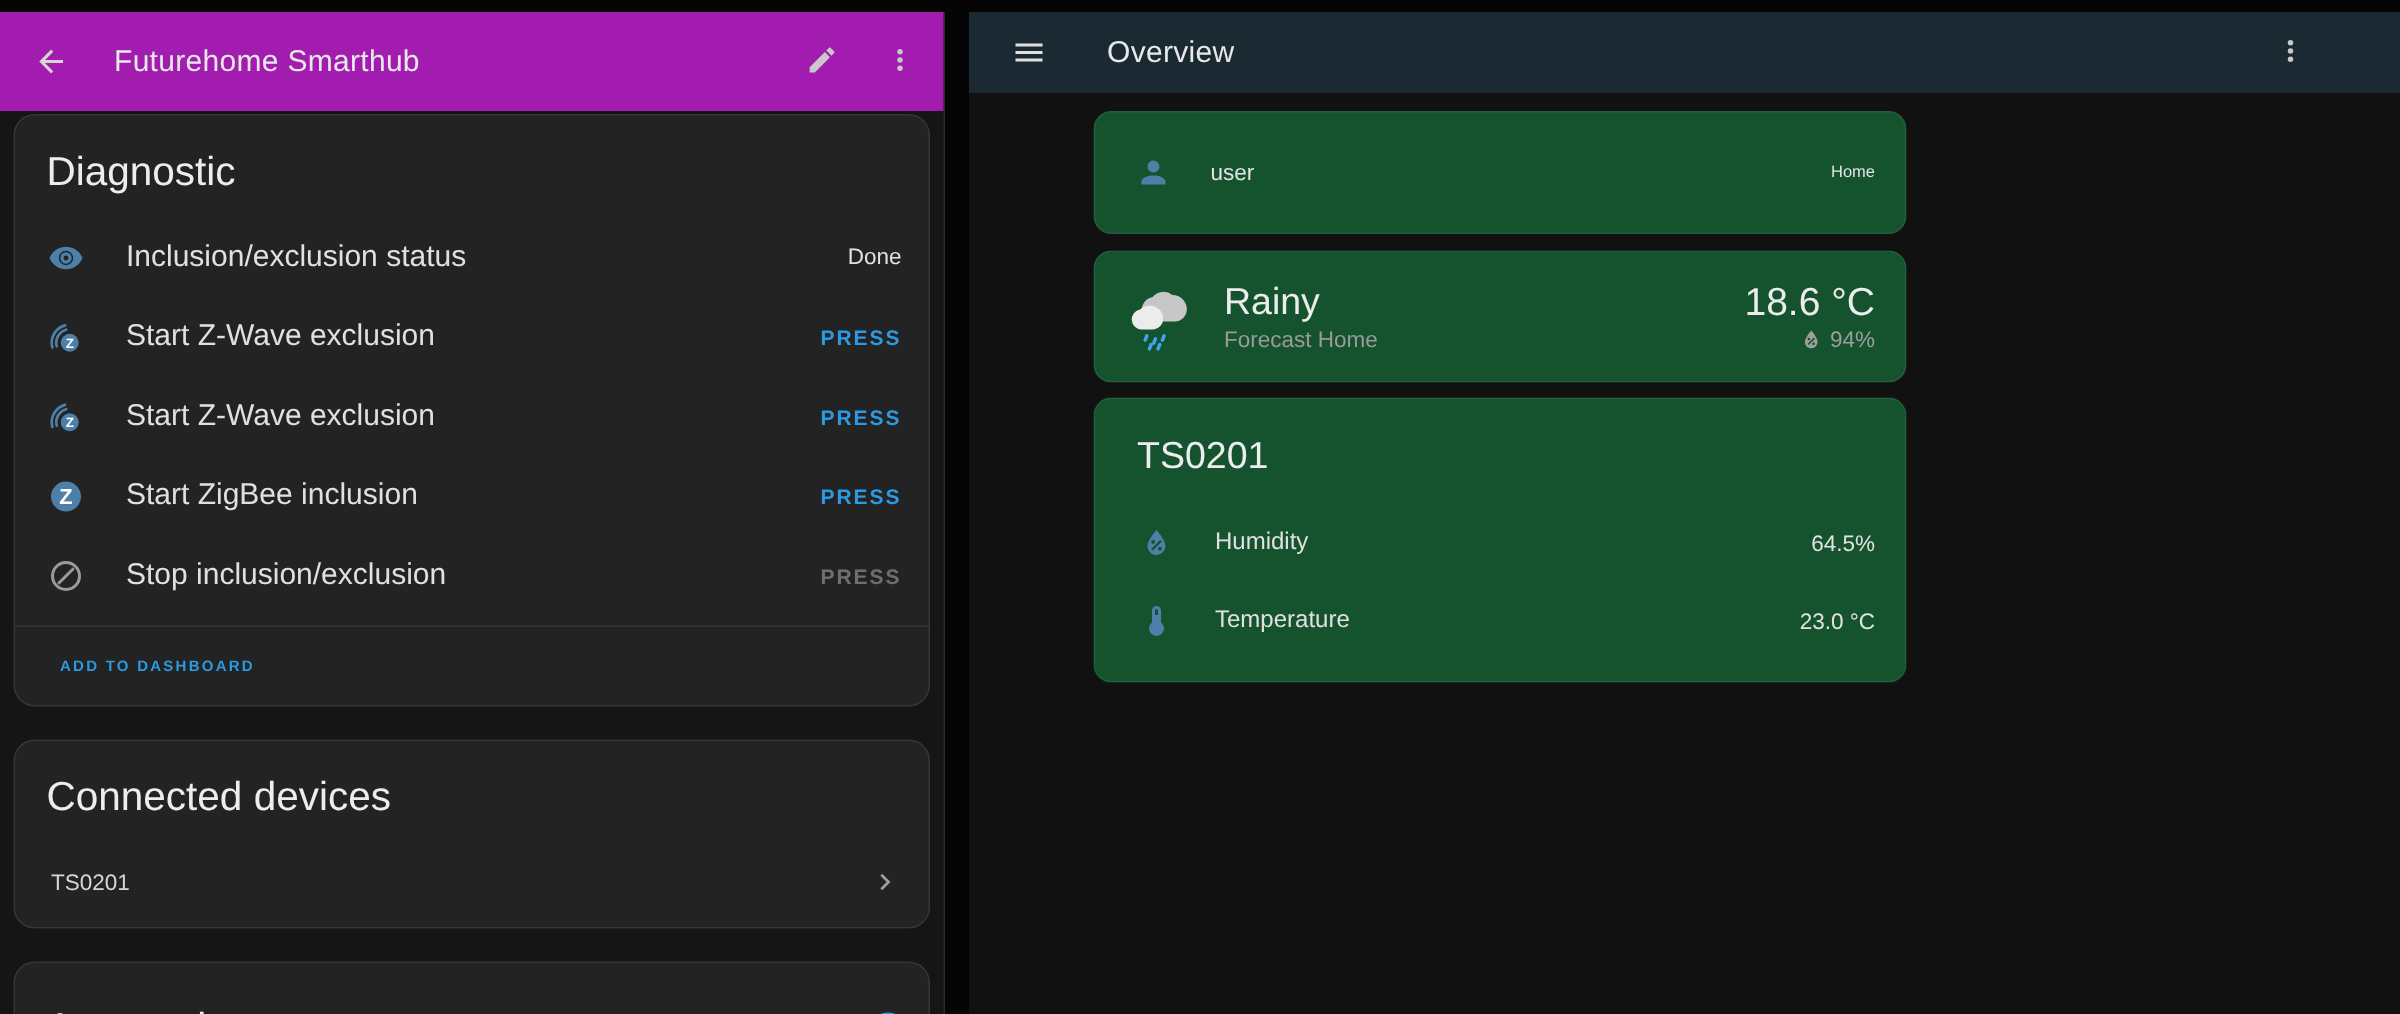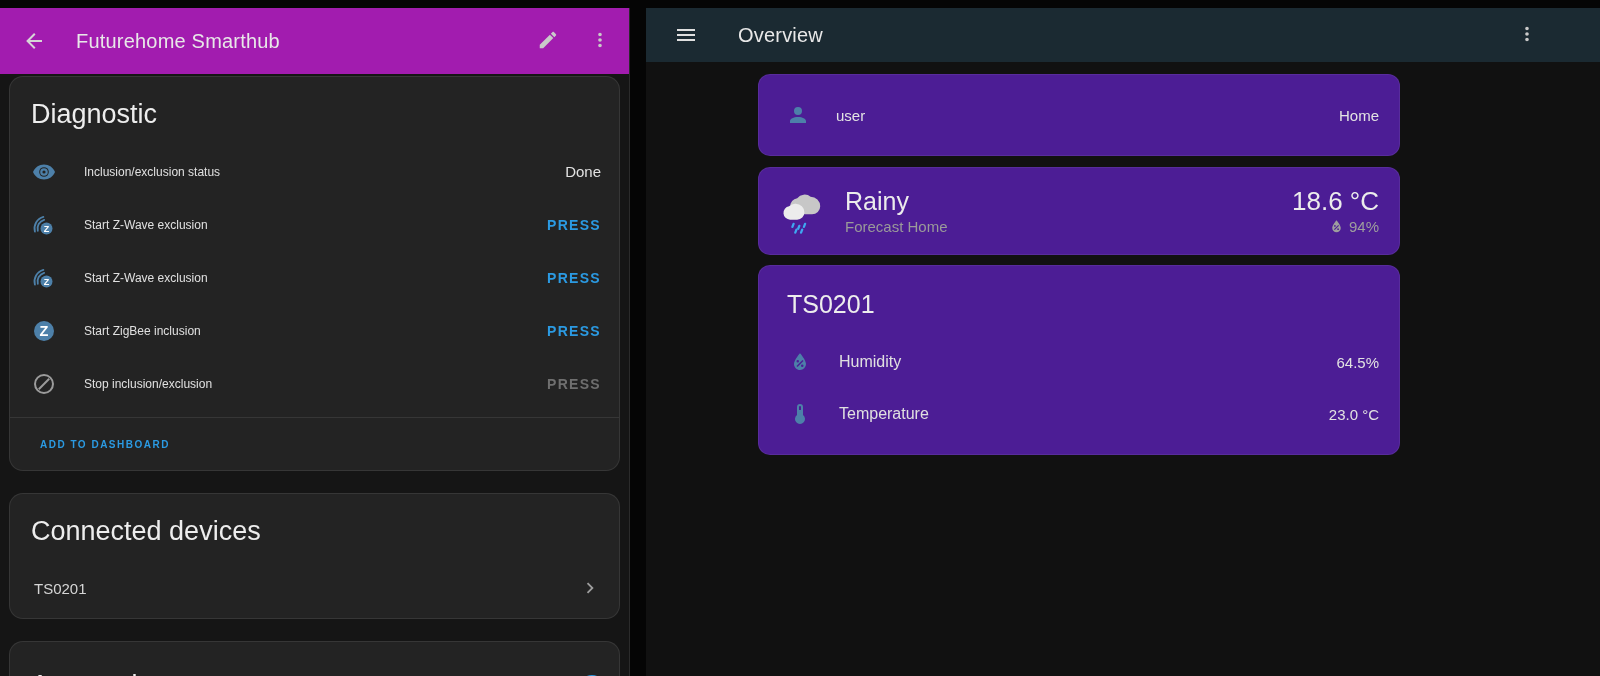--- a/index.html
+++ b/index.html
@@ -33,21 +33,21 @@
   }
   .diag-card{margin-top:2px;}
   .card-title{
     font-size:27px;color:#ededed;font-weight:400;
     padding:20px 0 14px 21px;line-height:34px;
   }
   .diag-row{
     display:flex;align-items:center;height:53px;padding:0 18px 0 22px;
   }
   .row-icon{width:24px;height:24px;flex:0 0 auto;}
-  .row-label{margin-left:28px;font-size:12px;color:#e0e0e0;}
+  .row-label{margin-left:28px;font-size:20px;color:#e0e0e0;}
   .row-value{margin-left:auto;}
   .v-plain{font-size:15px;color:#e2e2e2;}
   .v-accent{font-size:14px;font-weight:700;letter-spacing:1.3px;color:#2b9ae2;cursor:pointer;}
   .v-disabled{font-size:14px;font-weight:700;letter-spacing:1.3px;color:#6f6f6f;}
   .card-divider{height:1px;background:rgba(255,255,255,.09);margin-top:7px;}
   .card-footer{
     height:52px;display:flex;align-items:center;padding-left:30px;
     font-size:10px;font-weight:700;letter-spacing:1.5px;color:#2b9ae2;cursor:pointer;
   }
 
@@ -72,26 +72,26 @@
   }
   .right-header{
     height:54px;background:#1b2a32;display:flex;align-items:center;
   }
   .right-header .menu{margin-left:28px;}
   .right-header .r-title{margin-left:40px;font-size:20px;color:#e8e8e8;font-weight:400;letter-spacing:.2px;}
   .right-header .dots{margin-left:auto;margin-right:60px;}
 
   .right-content{padding-top:12px;}
   .rcard{
-    width:642px;margin-left:112px;background:#4c1d95;
+    width:542px;margin-left:83px;background:#14532d;
     border:1px solid rgba(255,255,255,.07);border-radius:12px;box-sizing:border-box;
   }
   .user-card{height:82px;display:flex;align-items:center;padding:0 20px 0 27px;cursor:pointer;}
   .user-card .u-name{margin-left:26px;font-size:15px;color:#e3e3e3;}
-  .user-card .u-loc{margin-left:auto;font-size:15px;color:#e3e3e3;text-align:right;}
+  .user-card .u-loc{margin-left:auto;font-size:11px;color:#e3e3e3;text-align:right;}
 
   .weather-card{height:88px;margin-top:11px;display:flex;align-items:center;padding:0 20px 0 20px;cursor:pointer;}
   .w-mid{margin-left:20px;display:flex;flex-direction:column;}
   .w-cond{font-size:25px;color:#ececec;line-height:28px;}
   .w-src{font-size:15px;color:#9a9a9a;margin-top:3px;}
   .w-right{margin-left:auto;display:flex;flex-direction:column;align-items:flex-end;}
   .w-temp{font-size:26px;color:#ececec;line-height:28px;}
   .w-hum{display:flex;align-items:center;gap:4px;margin-top:3px;}
   .w-hum span{font-size:15px;color:#9e9e9e;}
 

